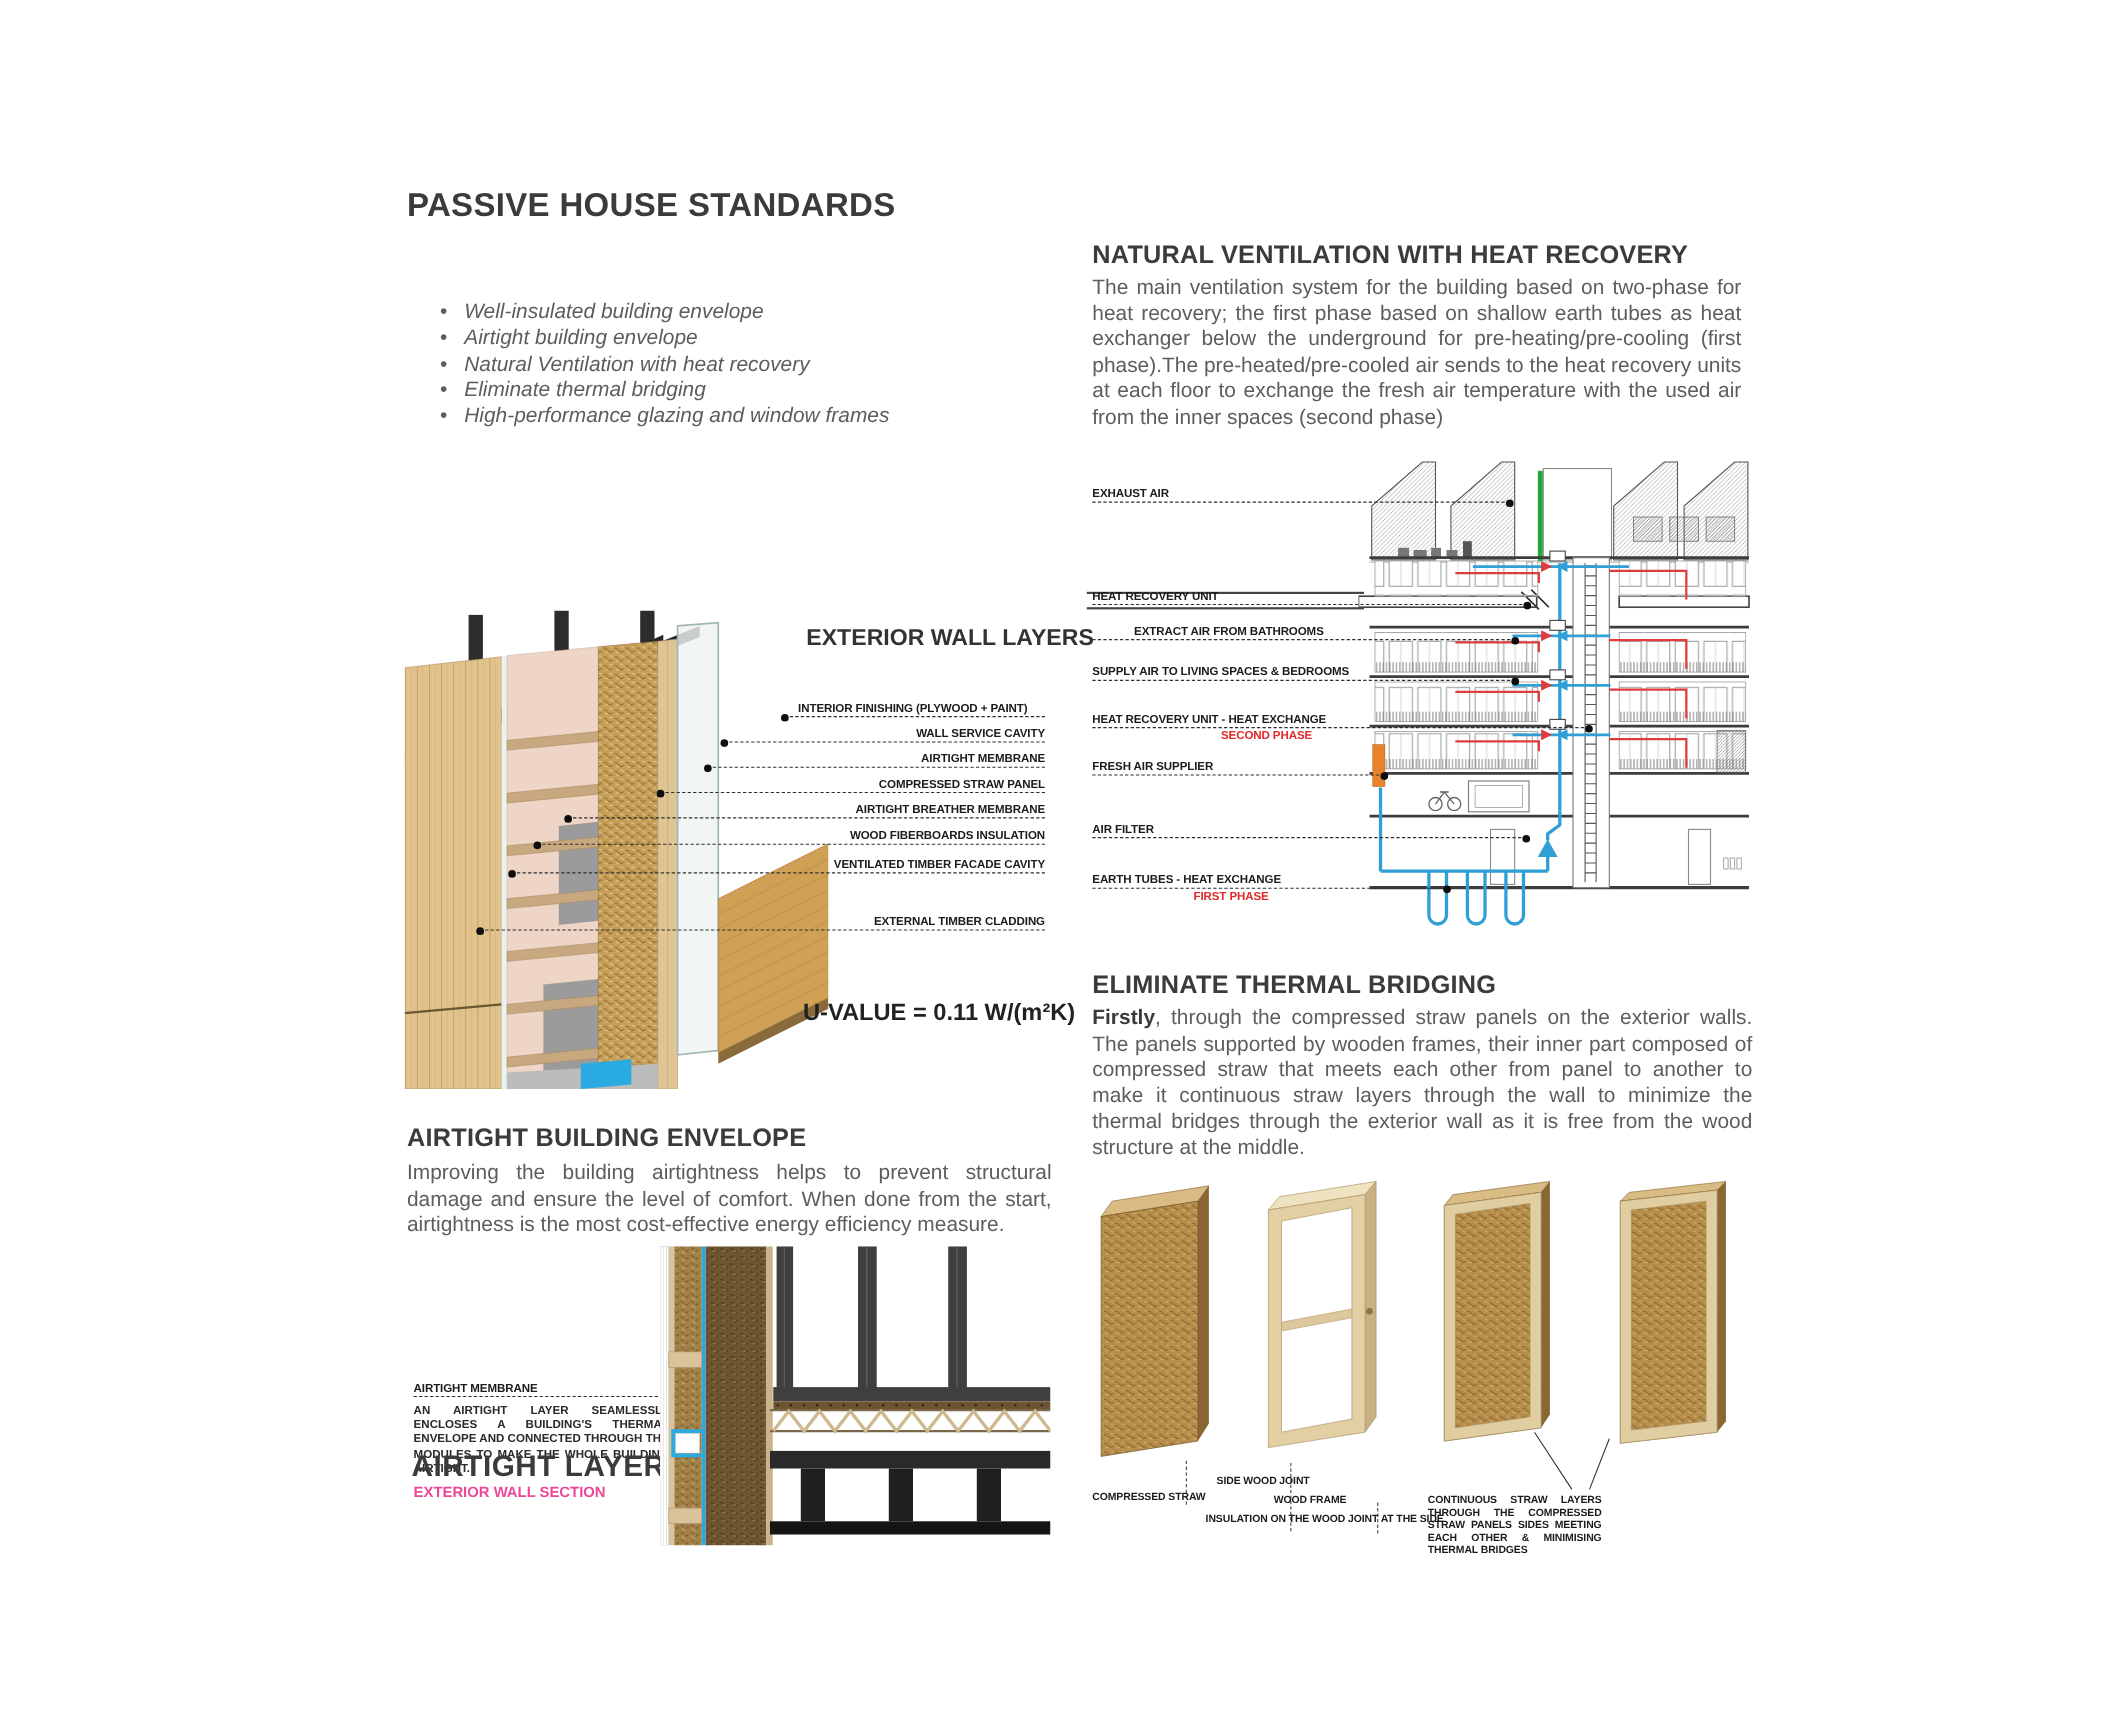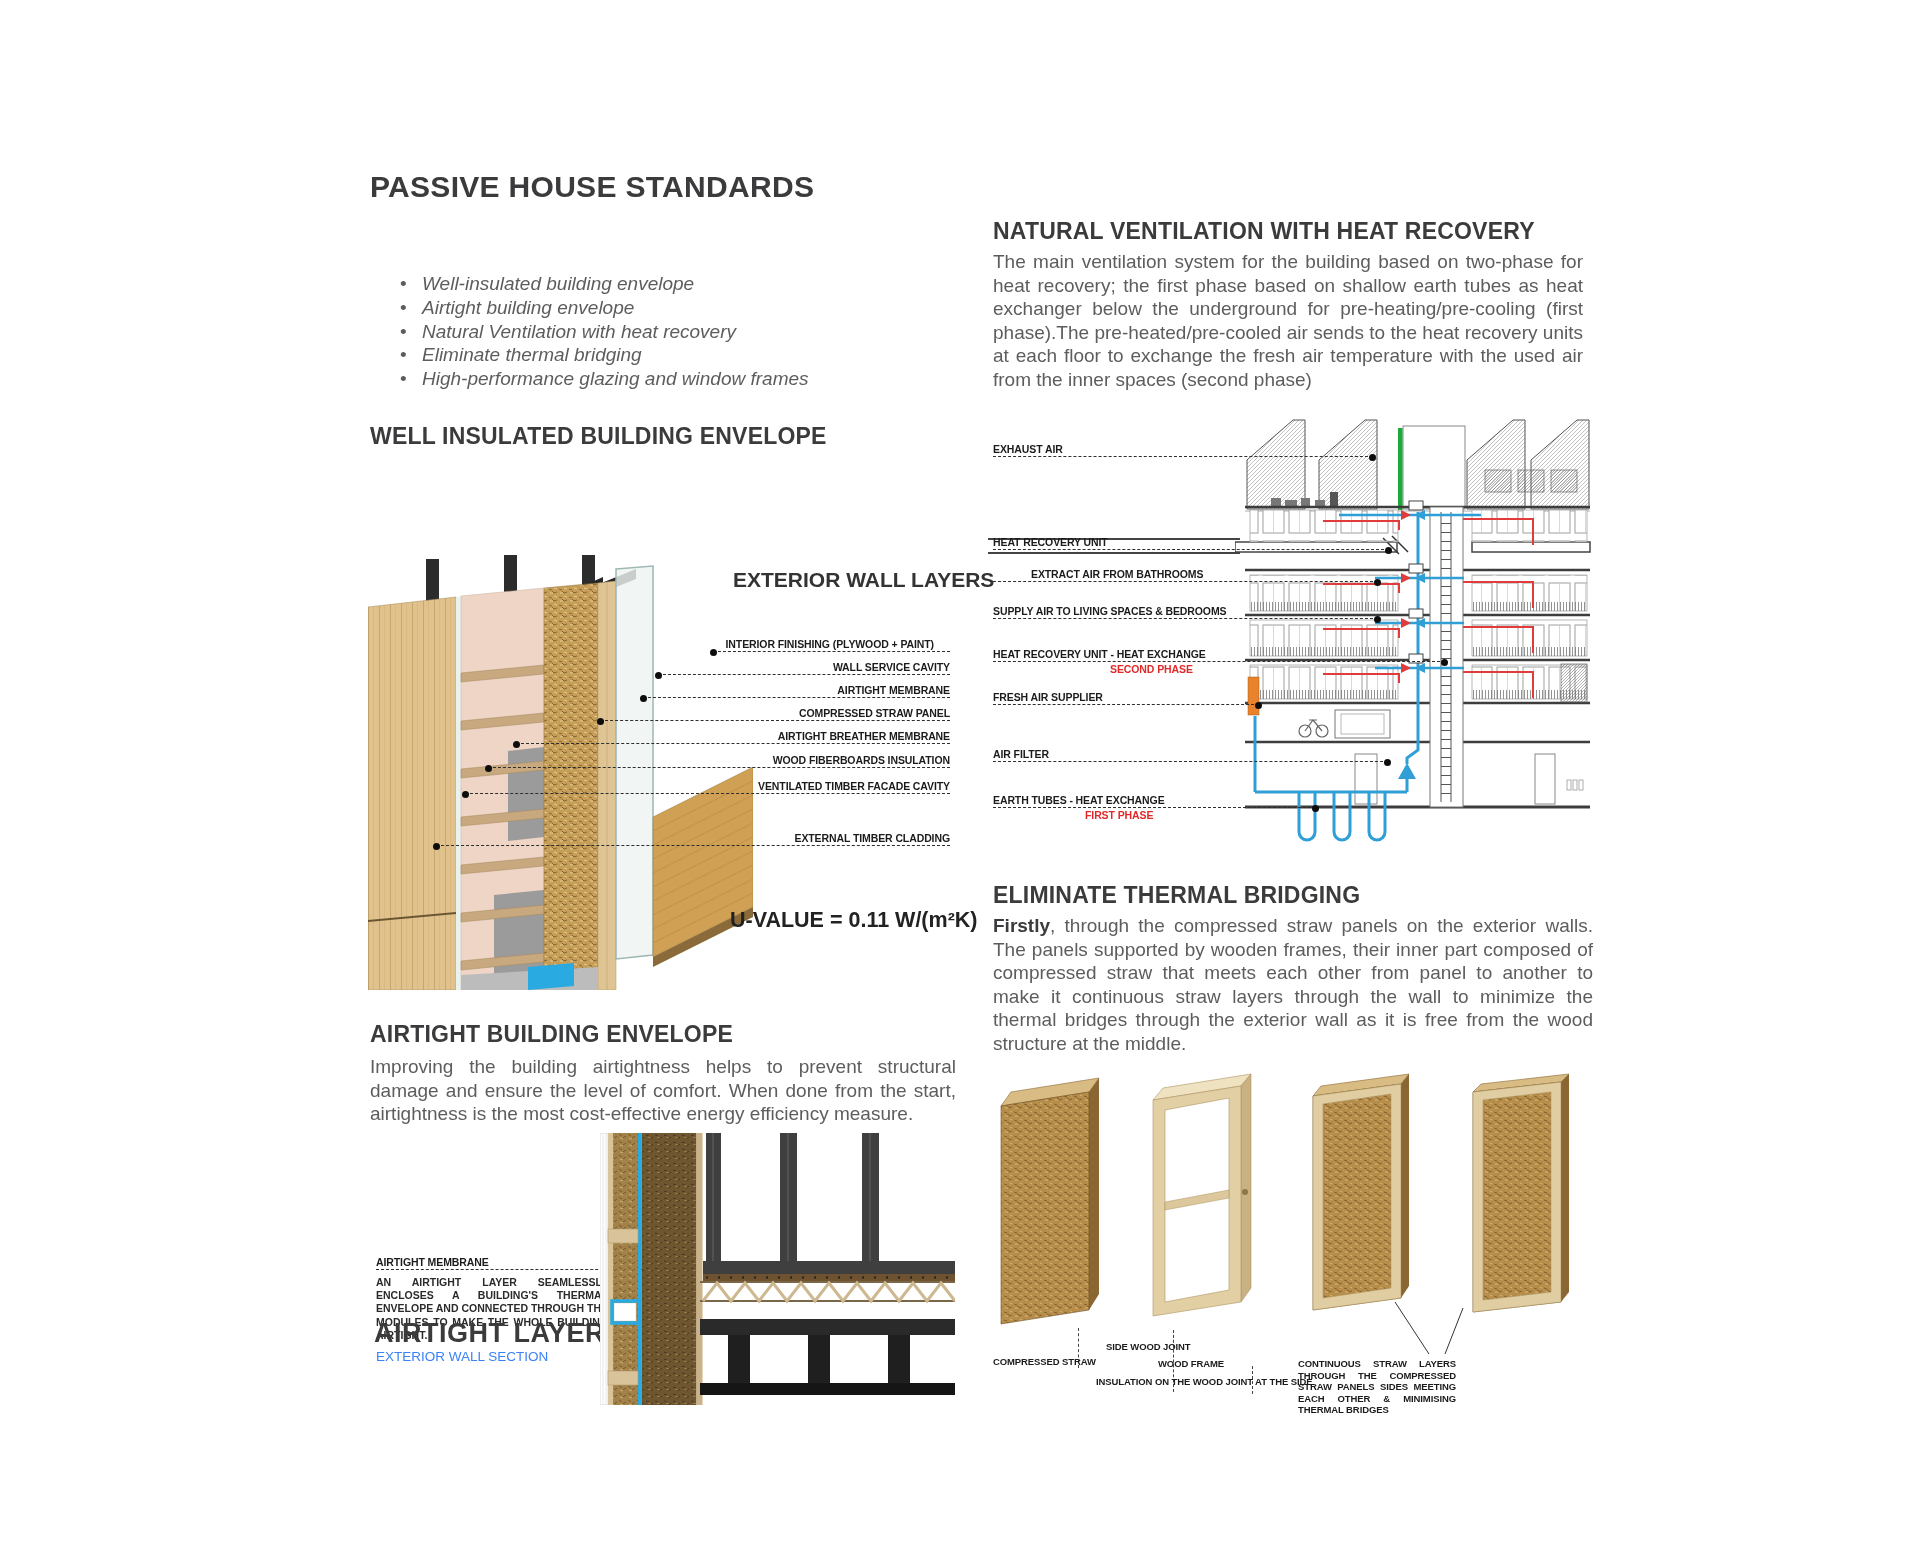--- a/index.html
+++ b/index.html
@@ -14,21 +14,21 @@
   .bullets .b{width:22px;color:#5d5d5f;}
   .bullets .t{font-style:italic;}
   .leader{border-bottom:1.6px dashed #2e2e2e;}
   .lbl{font-size:10.5px;font-weight:700;color:#1b1b1b;white-space:nowrap;letter-spacing:-.1px;}
   .lbl-red{color:#e02a2a;}
   .dot{width:7px;height:7px;border-radius:50%;background:#0d0d0d;position:absolute;bottom:-4.5px;}
   .wall-title{font-size:21px;font-weight:700;color:#333335;white-space:nowrap;}
   .uvalue{font-size:21.5px;font-weight:700;color:#222;white-space:nowrap;}
   .small-note{font-size:10.5px;font-weight:700;color:#2a2a2a;line-height:13.2px;text-align:justify;}
   .cap1{font-size:27px;font-weight:700;color:#3b3b3d;letter-spacing:.5px;white-space:nowrap;}
-  .cap2{font-size:13.5px;font-weight:400;color:#3b82f6;white-space:nowrap;}
+  .cap2{font-size:13.5px;font-weight:700;color:#ec4899;white-space:nowrap;}
   .panel-lbl{font-size:9.5px;font-weight:700;color:#1b1b1b;white-space:nowrap;letter-spacing:-.1px;}
   .panel-lbl-block{font-size:9.5px;font-weight:700;color:#1b1b1b;line-height:11.5px;text-align:justify;letter-spacing:-.1px;}
   .dashv{border-left:1.2px dashed #444;}
   .slab{background:#fff;border-top:2px solid #444;border-bottom:2px solid #444;}
 </style>
 </head>
 <body>
 
 <div class="canvas">
 
@@ -51,21 +51,20 @@
     <div class="row">
         <span class="b">•</span>
         <span class="t">Eliminate thermal bridging</span>
       </div>
     <div class="row">
         <span class="b">•</span>
         <span class="t">High-performance glazing and window frames</span>
       </div>
   </div>
 
-  <div class="abs h2" style="left:370px;top:423px;">WELL INSULATED BUILDING ENVELOPE</div>
 
   <svg class="abs" style="left:368px;top:555px;" width="385" height="435" viewBox="0 0 385 435">
     <defs>
       <pattern id="w-planks" width="11" height="12" patternUnits="userSpaceOnUse">
         <rect width="11" height="12" fill="#e2c28c"></rect>
         <path d="M0 0 V12" stroke="#bfa066" stroke-width="1.6"></path>
         <path d="M5.5 0 V12" stroke="#d5b478" stroke-width="0.6"></path>
       </pattern>
       <pattern id="w-strawL" width="10" height="8" patternUnits="userSpaceOnUse">
         <rect width="10" height="8" fill="#c79e57"></rect>

